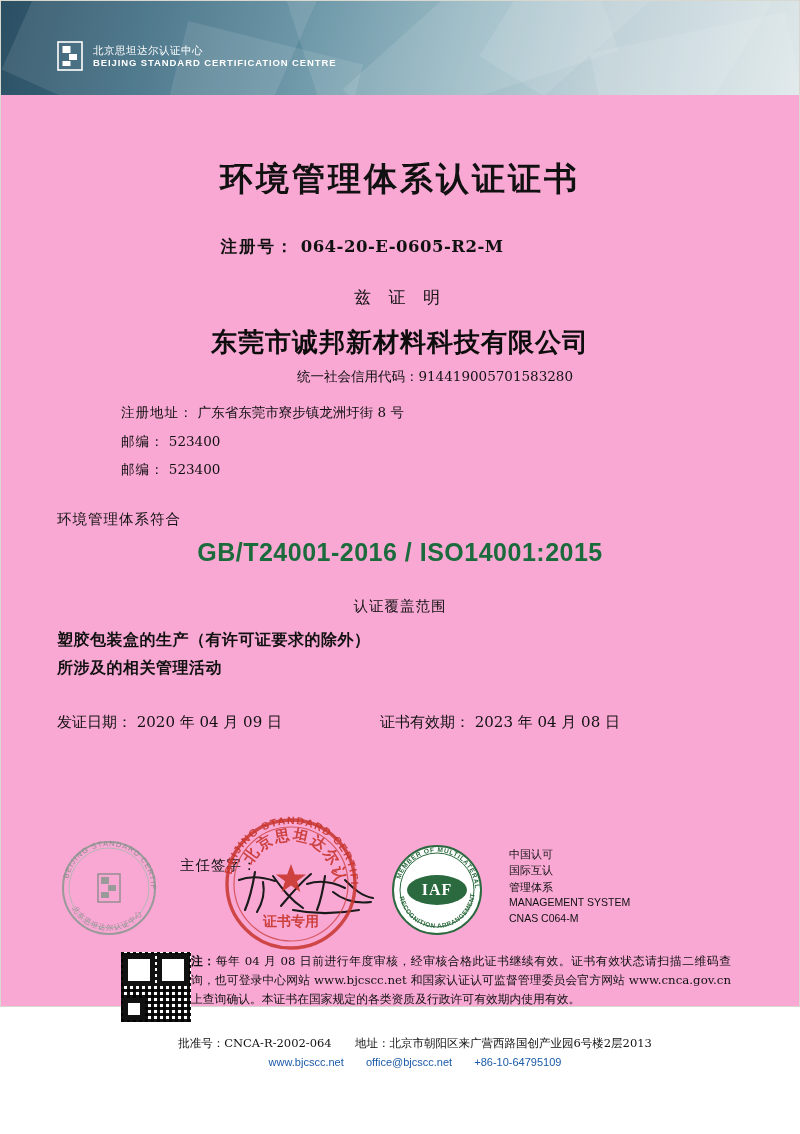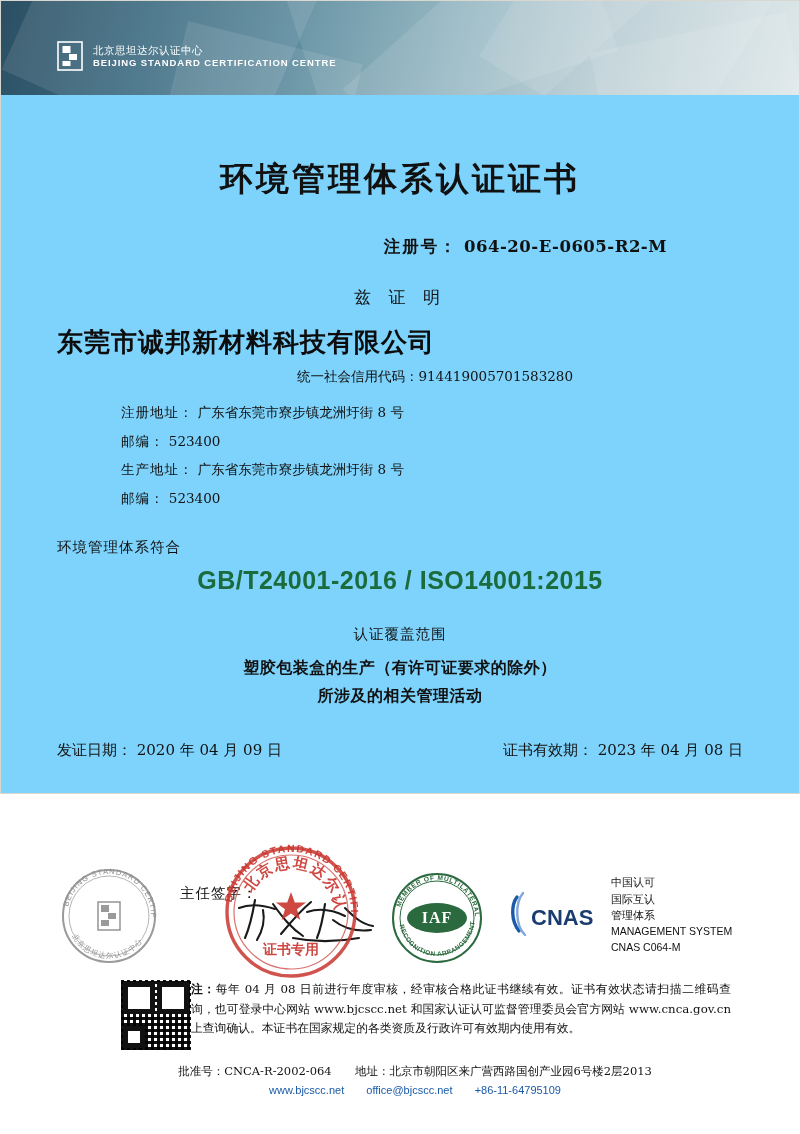--- a/index.html
+++ b/index.html
@@ -4,22 +4,22 @@
 <style>
   * { box-sizing: border-box; margin: 0; padding: 0; }
   body {
     width: 800px; height: 1134px;
     font-family: "Liberation Sans", sans-serif;
     background: #ffffff;
     overflow: hidden;
   }
   .page {
     position: relative;
-    width: 800px; height: 794px;
-    background: #7dd3fc;
+    width: 800px; height: 1007px;
+    background: #f9a8d4;
     border: 1px solid #d8d8d0;
   }
   
   .banner {
     position: relative;
     height: 94px;
     background: linear-gradient(105deg, #2b4f63 0%, #3c6a80 18%, #5e8d9f 38%, #8fb3bf 58%, #b9cdd4 75%, #dfe8ea 100%);
     overflow: hidden;
   }
   .banner .facet {
@@ -51,41 +51,41 @@
   .cert-title {
     text-align: center;
     font-family: "DejaVu Serif", serif;
     font-weight: bold;
     font-size: 33px;
     letter-spacing: 3px;
     color: #111;
     margin-top: 62px;
   }
   .reg-no {
-    text-align: right;
+    text-align: center;
     margin-top: 34px;
     padding-right: 76px;
     font-family: "DejaVu Serif", serif;
     font-weight: bold;
     font-size: 16.5px;
     color: #111;
     letter-spacing: .5px;
   }
   .reg-no .label { letter-spacing: 2px; }
 
   .hereby {
     text-align: center;
     margin-top: 28px;
     font-family: "DejaVu Serif", serif;
     font-size: 17px;
     letter-spacing: 6px;
     color: #111;
   }
   .company {
-    text-align: left;
+    text-align: center;
     margin-top: 16px;
     font-family: "DejaVu Serif", serif;
     font-weight: bold;
     font-size: 26px;
     letter-spacing: 1px;
     color: #0d0d0d;
   }
   .credit-code {
     text-align: center;
     margin-top: 8px;
@@ -123,34 +123,34 @@
   }
   .scope-lead {
     text-align: center;
     margin-top: 30px;
     font-family: "DejaVu Serif", serif;
     font-size: 14.5px;
     letter-spacing: 1px;
     color: #111;
   }
   .scope-line {
-    text-align: center;
+    text-align: left;
     margin-top: 14px;
     font-family: "DejaVu Serif", serif;
     font-weight: bold;
     font-size: 16px;
     color: #111;
     letter-spacing: .5px;
   }
   .scope-line.second { margin-top: 7px; }
 
   .dates {
     display: flex;
-    justify-content: space-between;
-    gap: 38px;
+    justify-content: flex-start;
+    gap: 98px;
     margin-top: 34px;
     font-family: "DejaVu Serif", serif;
     font-size: 15px;
     color: #111;
   }
 
   
   .seal-area {
     position: relative;
     height: 150px;
@@ -281,24 +281,20 @@
     </div>
 
     <div class="addr-block">
       <div class="addr-row">
         <span class="k">注册地址：</span>
         <span>广东省东莞市寮步镇龙洲圩街 8 号</span>
       </div>
       <div class="addr-row">
         <span class="k">邮编：</span>
         <span>523400</span>
-      </div>
-      <div class="addr-row">
-        <span class="k">生产地址：</span>
-        <span>广东省东莞市寮步镇龙洲圩街 8 号</span>
       </div>
       <div class="addr-row">
         <span class="k">邮编：</span>
         <span>523400</span>
       </div>
     </div>
 
     <div class="std-lead">环境管理体系符合</div>
     <div class="std-code">GB/T24001-2016 / ISO14001:2015</div>
 
@@ -394,29 +390,20 @@
           </text>
           <text font-family="Liberation Sans, sans-serif" font-size="6.4" font-weight="bold" fill="#2b6a3f" letter-spacing="0.5">
             <textPath href="#iBot" startOffset="6%">RECOGNITION ARRANGEMENT</textPath>
           </text>
           <ellipse cx="48" cy="48" rx="30" ry="15" fill="#2b6a3f"></ellipse>
           <text x="48" y="53" text-anchor="middle" font-family="Liberation Serif, serif" font-weight="bold" font-size="16" fill="#ffffff" letter-spacing="1">IAF</text>
         </svg>
       </div>
 
       <div class="cnas-block">
-        <span class="cnas-logo">
-          <svg width="96" height="56" viewBox="0 0 96 56">
-            <g>
-              <path d="M8 10 C2 18, 2 34, 10 44" fill="none" stroke="#1a5aa8" stroke-width="3.4" stroke-linecap="round"></path>
-              <path d="M14 6 C6 16, 6 38, 16 48" fill="none" stroke="#7fa8d8" stroke-width="2.4" stroke-linecap="round"></path>
-              <text x="22" y="38" font-family="Liberation Sans, sans-serif" font-weight="bold" font-size="22" fill="#1a3c6e">CNAS</text>
-            </g>
-          </svg>
-        </span>
         <span class="cnas-text">
           <div class="cn">中国认可</div>
           <div class="cn">国际互认</div>
           <div class="cn">管理体系</div>
           <div>MANAGEMENT SYSTEM</div>
           <div>CNAS C064-M</div>
         </span>
       </div>
     </div>
 
@@ -433,18 +420,18 @@
       <div class="line1">
         <span>批准号：CNCA-R-2002-064</span>
         <span class="sep"></span>
         <span>地址：北京市朝阳区来广营西路国创产业园6号楼2层2013</span>
       </div>
       <div class="line2">
         <span>www.bjcscc.net</span>
         <span class="sep"></span>
         <span>office@bjcscc.net</span>
         <span class="sep"></span>
-        <span>+86-11-64795109</span>
+        <span>+86-10-64795109</span>
       </div>
     </div>
 
   </div>
 </div>
 
 </body></html>

